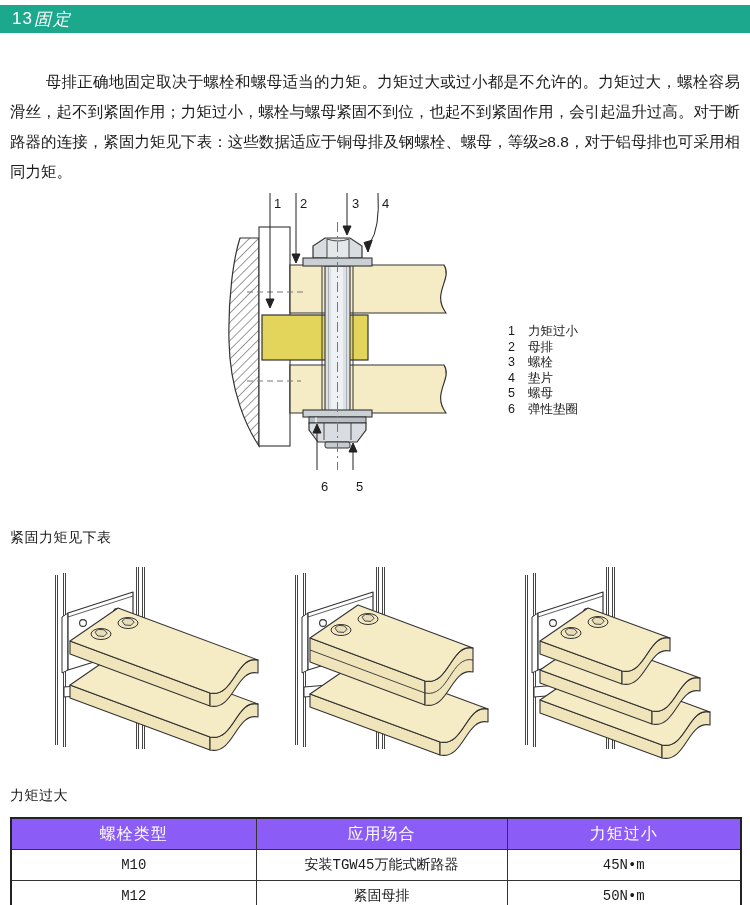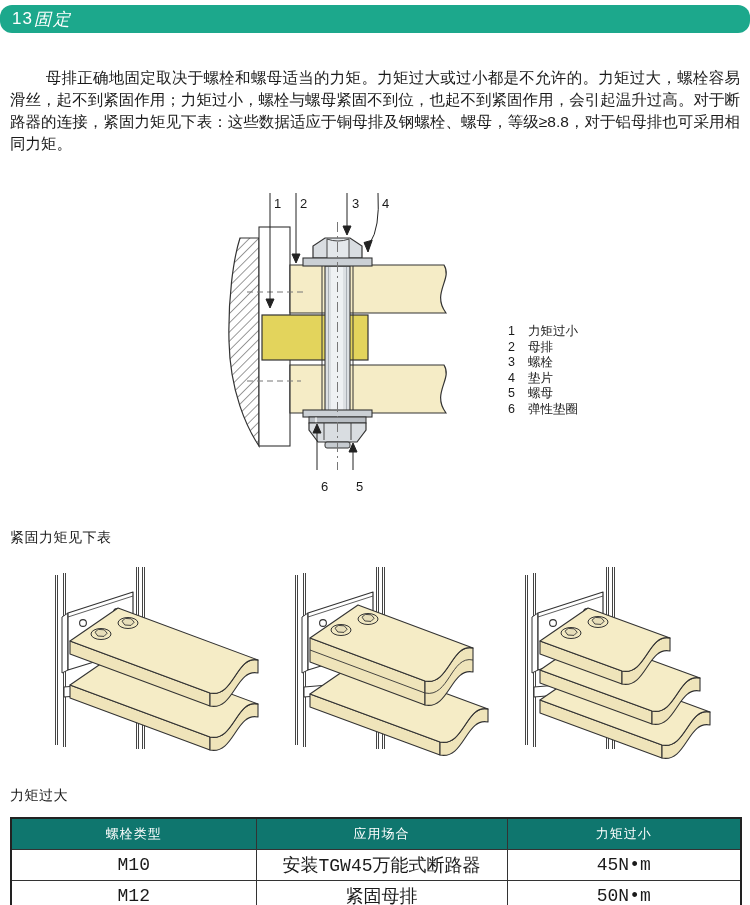--- a/index.html
+++ b/index.html
@@ -5,27 +5,26 @@
   html,body{margin:0;padding:0;background:#e8e8e8;}
   .page{
     position:relative;width:750px;height:905px;background:#ffffff;
     font-family:"Liberation Sans","DejaVu Sans",sans-serif;color:#1a1a1a;
     overflow:hidden;margin:0 auto;
   }
   .header-bar{
     position:absolute;left:0;top:5px;width:750px;height:28px;
     background:#1CA88C;color:#ffffff;display:flex;align-items:center;
     font-size:17px;
-    border-radius:12px;
   }
   .header-bar .num{margin-left:12px;letter-spacing:1px;}
   .header-bar .ttl{margin-left:1px;letter-spacing:2px;font-style:italic;}
   .intro{
     position:absolute;left:10px;right:10px;top:51px;
-    font-size:15.5px;line-height:22px;text-align:justify;text-indent:2.3em;
+    font-size:15.5px;line-height:30px;text-align:justify;text-indent:2.3em;
   }
   .legend{
     position:absolute;left:508px;top:324px;font-size:12.5px;line-height:15.6px;
   }
   .legend .row{display:flex;}
   .legend .n{width:12px;text-align:left;}
   .legend .lb{margin-left:8px;}
   .caption{
     position:absolute;left:10px;font-size:14px;letter-spacing:0.5px;
   }
@@ -33,25 +32,25 @@
   #cap-torque{top:787px;}
   svg{position:absolute;left:0;}
   #main-diagram{top:180px;}
   #install-figures{top:545px;}
   svg text{font-family:"Liberation Sans","DejaVu Sans",sans-serif;font-size:13px;fill:#1a1a1a;}
   .torque-table{
     position:absolute;left:10px;top:817px;width:730px;
     border-collapse:collapse;table-layout:fixed;
   }
   .torque-table th{
-    background:#0f766e;color:#ffffff;font-weight:normal;font-size:13px;
+    background:#8b5cf6;color:#ffffff;font-weight:normal;font-size:16px;
     height:28px;border:1px solid #333;letter-spacing:1px;
   }
   .torque-table td{
-    height:28px;text-align:center;font-size:18px;border:1px solid #333;
+    height:28px;text-align:center;font-size:14px;border:1px solid #333;
     font-family:"Liberation Mono","Liberation Sans",monospace;
     margin-left:17px;
   }
   .torque-table{border:2px solid #222;}
 </style>
 </head>
 <body>
 
 <div class="page">
 

